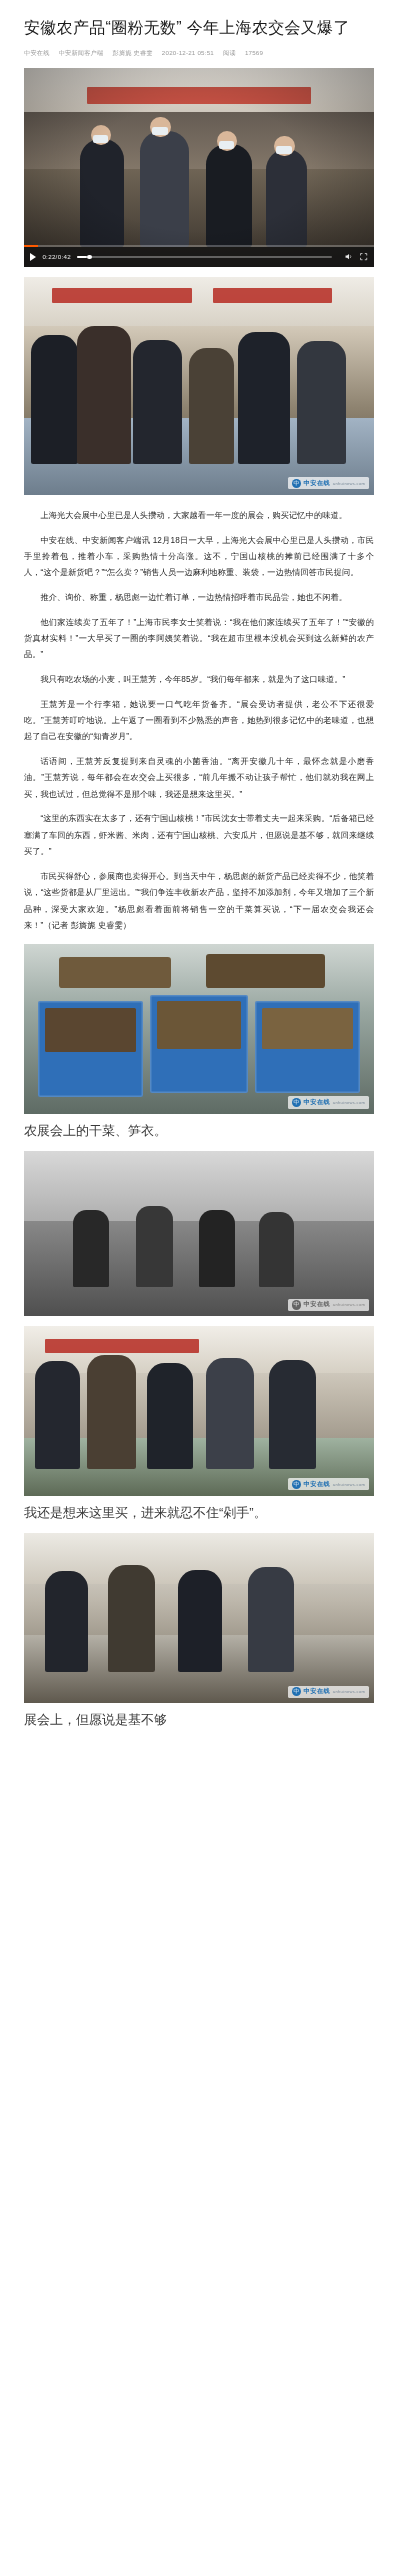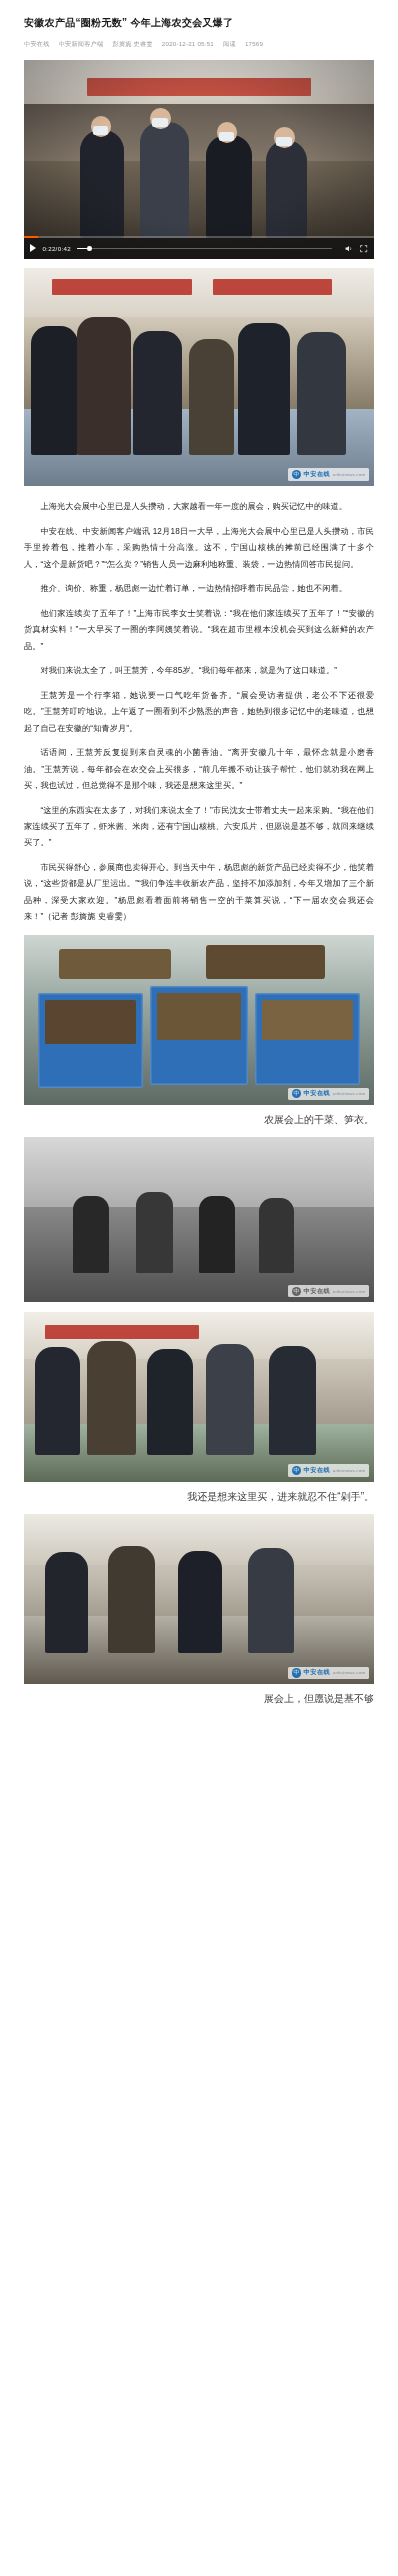--- a/index.html
+++ b/index.html
@@ -13,23 +13,23 @@
     font-family: "Liberation Sans", sans-serif;
     color: #222;
   }
   .page {
     width: 398px;
     margin: 0 auto;
     padding: 14.4px 24px 20.6px 24px;
     background: #fff;
   }
   .headline {
-    font-size: 10px;
+    font-size: 16px;
     line-height: 1.45;
-    font-weight: bold;
+    font-weight: normal;
     color: #1a1a1a;
     letter-spacing: 0.3px;
     margin: 2.1px 0 9.3px 0;
   }
   .meta {
     font-size: 6.2px;
     color: #9a9a9a;
     margin-bottom: 10.3px;
     letter-spacing: 0.2px;
   }
@@ -134,22 +134,22 @@
     border-radius: 1.5px;
   }
   .wm .wm-logo {
     width: 9.3px; height: 9.3px; border-radius: 50%;
     background: #1f6fb2; color:#fff; font-size: 5.7px; line-height:9.3px; text-align:center;
   }
   .wm .wm-cn { font-size: 6.2px; color: #1f6fb2; font-weight: bold; letter-spacing:0.5px;}
   .wm .wm-en { font-size: 4.1px; color: #7a8a99; letter-spacing:0.3px;}
 
   .caption {
-    text-align: right;
-    font-size: 10px;
+    text-align: left;
+    font-size: 13px;
     color: #3a3a3a;
     margin: 6.2px 0 3.1px 0;
     line-height: 1.7;
   }
 
   
   .ph1 { height: 218px; background: linear-gradient(180deg,#f0eee9 0%, #cfc5b4 25%, #8e8370 60%, #4b443a 100%); }
   .ph-stall-row {
     position:absolute; bottom:0; left:0; right:0; height: 77px;
     background: linear-gradient(180deg,#a2b3c4 0%, #6d7d8c 100%);
@@ -261,24 +261,24 @@
       <span class="wm-cn">中安在线</span>
       <span class="wm-en">anhuinews.com</span>
     </div>
   </div>
 
   <div class="body-copy">
     <p>上海光大会展中心里已是人头攒动，大家越看一年一度的展会，购买记忆中的味道。</p>
     <p>中安在线、中安新闻客户端讯 12月18日一大早，上海光大会展中心里已是人头攒动，市民手里拎着包，推着小车，采购热情十分高涨。这不，宁国山核桃的摊前已经围满了十多个人，“这个是新货吧？”“怎么卖？”销售人员一边麻利地称重、装袋，一边热情回答市民提问。</p>
     <p>推介、询价、称重，杨思彪一边忙着订单，一边热情招呼着市民品尝，她也不闲着。</p>
     <p>他们家连续卖了五年了！”上海市民李女士笑着说：“我在他们家连续买了五年了！”“安徽的货真材实料！”一大早买了一圈的李阿姨笑着说。“我在超市里根本没机会买到这么新鲜的农产品。”</p>
-    <p>对我们来说太全了，叫王慧芳，今年85岁。“我们每年都来，就是为了这口味道。”</p>
+    <p>我只有吃农场的小麦，叫王慧芳，今年85岁。“我们每年都来，就是为了这口味道。”</p>
     <p>王慧芳是一个行李箱，她说要一口气吃年货备齐。“展会受访者提供，老公不下还很爱吃。”王慧芳叮咛地说。上午返了一圈看到不少熟悉的声音，她热到很多记忆中的老味道，也想起了自己在安徽的“知青岁月”。</p>
     <p>话语间，王慧芳反复提到来自灵魂的小菌香油。“离开安徽几十年，最怀念就是小磨香油。”王慧芳说，每年都会在农交会上买很多，“前几年搬不动让孩子帮忙，他们就劝我在网上买，我也试过，但总觉得不是那个味，我还是想来这里买。”</p>
-    <p>“这里的东西实在太多了，对我们来说太全了！”市民沈女士带着丈夫一起来采购。“我在他们家连续买了五年了，虾米酱、米肉，还有宁国山核桃、六安瓜片，但愿说是基不够，就回来继续买了。”</p>
+    <p>“这里的东西实在太多了，还有宁国山核桃！”市民沈女士带着丈夫一起来采购。“后备箱已经塞满了车回的东西，虾米酱、米肉，还有宁国山核桃、六安瓜片，但愿说是基不够，就回来继续买了。”</p>
     <p>市民买得舒心，参展商也卖得开心。到当天中午，杨思彪的新货产品已经卖得不少，他笑着说，“这些货都是从厂里运出。”“我们争连丰收新农产品，坚持不加添加剂，今年又增加了三个新品种，深受大家欢迎。”杨思彪看着面前将销售一空的干菜算买说，“下一届农交会我还会来！”（记者 彭旖旎 史睿雯）</p>
   </div>
 
   <div class="photo ph2">
     <div class="crate" style="left:4%;top:34%;width:30%;height:56%;"></div>
     <div class="crate" style="left:36%;top:30%;width:28%;height:58%;"></div>
     <div class="crate" style="left:66%;top:34%;width:30%;height:54%;"></div>
     <div class="dried" style="left:6%;top:38%;width:26%;height:26%;"></div>
     <div class="dried" style="left:38%;top:34%;width:24%;height:28%;background:#6b5637;"></div>
     <div class="dried" style="left:68%;top:38%;width:26%;height:24%;background:#7a6340;"></div>

